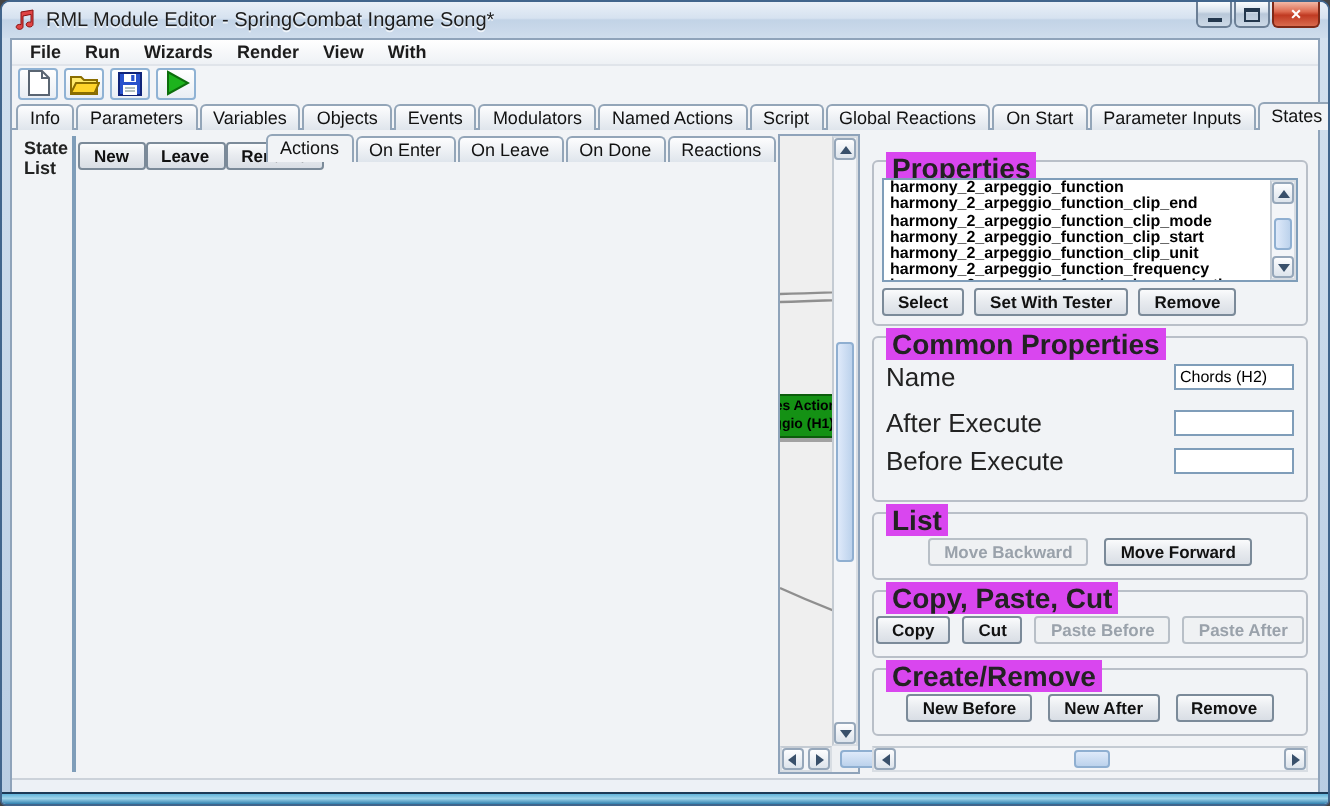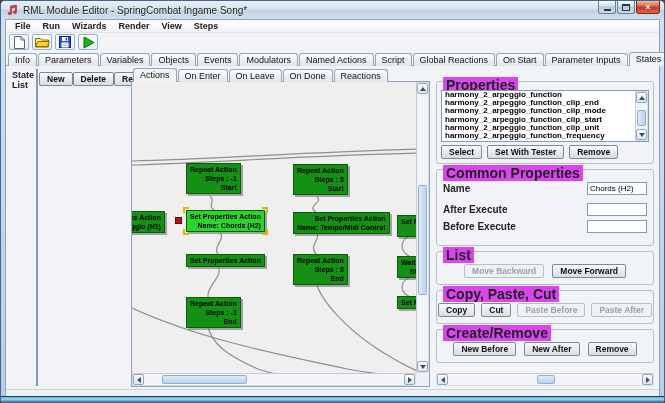--- a/index.html
+++ b/index.html
@@ -65,21 +65,21 @@
 
   
   .btn {
     font-family: "Liberation Sans", sans-serif; font-size: 8.5px; font-weight: bold; color: #111;
     height: 14px; padding: 0 7px; border: 1px solid #7b8a99; border-radius: 2px;
     background: linear-gradient(#fafbfc, #e9ecf0 45%, #d9dee5); cursor: default; white-space: nowrap;
   }
   .btn.disabled { color: #9aa2ab; border-color: #b8bfc7; background: #eff1f3; }
 
   
-  .center-panel { flex: 1; display: flex; flex-direction: column; position: relative; text-align: right; }
+  .center-panel { flex: 1; display: flex; flex-direction: row; position: relative; }
   .tabrow.inner { height: 14px; margin-bottom: -1px; }
   .canvas-frame { flex: 1; border: 1px solid #8fa3ba; background: #eef0f3; display: grid; grid-template-columns: 1fr 13px; grid-template-rows: 1fr 13px; }
   .canvas { position: relative; overflow: hidden; background: #efefef; }
   .canvas svg { position: absolute; left: 0; top: 0; }
   .canvas svg path { stroke: #8f8f8f; stroke-width: 1.2; fill: none; }
 
   .block {
     position: absolute; background: #149114; border: 1px solid #0b5c0b; color: #000;
     font-size: 7px; font-weight: bold; line-height: 1.3; padding: 1px 3px;
     white-space: nowrap; box-shadow: 2px 2px 0 rgba(110,110,110,.6); cursor: default;
@@ -108,21 +108,21 @@
 
   
   .right-panel { width: 224px; display: flex; flex-direction: column; padding: 13px 3px 0 3px; }
   .group { position: relative; border: 1px solid #b9bfc8; border-radius: 3px; margin-bottom: 5px; padding: 8px 4px 4px 4px; }
   .group-label { position: absolute; top: -5px; left: 6px; background: #d946ef; padding: 0 3px; font-size: 14px; font-weight: bold; color: #222; }
   .props-list { background: #fff; border: 1px solid #7f9db9; height: 52px; position: relative; overflow: hidden; padding-right: 13px; }
   .props-list .list-item { font-size: 8px; padding: 0 3px; line-height: 8.2px; }
   .props-sb { position: absolute; right: 0; top: 0; bottom: 0; width: 13px; }
   .props-buttons { display: flex; gap: 5px; margin-top: 3px; }
   .form-row { display: flex; align-items: center; justify-content: space-between; margin: 4px 2px 8px 2px; }
-  .form-label { font-size: 10px; font-weight: bold; color: #222; }
+  .form-label { font-size: 13px; font-weight: normal; color: #222; }
   .tfield { width: 60px; height: 13px; border: 1px solid #7f9db9; background: #fff; font-family: "Liberation Sans", sans-serif; font-size: 8px; padding: 0 2px; }
   .btn-row { display: flex; justify-content: center; gap: 8px; margin: 4px 0 2px 0; }
   .right-spacer { flex: 1; }
   .right-hsb { height: 13px; margin: 0 0 1px 0; }
 
   
   .statusbar { height: 7px; background: #edf1f6; border-top: 1px solid #ccd2da; }
   .window-bottom { position: absolute; left: 0; right: 0; bottom: 0; height: 6px; border-top: 1px solid #1c3a57; background: linear-gradient(#62b4da, #9fd4ea 45%, #2f7fae); border-radius: 0 0 2px 2px; }
 </style>
 </head>
@@ -151,21 +151,21 @@
   </div>
 
   <div class="client">
 
     <div class="menubar">
         <span class="menu-item">File</span>
         <span class="menu-item">Run</span>
         <span class="menu-item">Wizards</span>
         <span class="menu-item">Render</span>
         <span class="menu-item">View</span>
-        <span class="menu-item">Steps</span>
+        <span class="menu-item">With</span>
       </div>
 
     <div class="toolbar">
         <button class="tool-btn">
           <span>
             <svg width="12" height="13" viewBox="0 0 12 13">
               <path d="M1.5 .5 h6.5 l3.5 3.5 v8.5 h-10 z" fill="#fff" stroke="#5a6572"></path>
               <path d="M8 .5 v3.5 h3.5" fill="none" stroke="#5a6572"></path>
             </svg>
           </span>
@@ -217,21 +217,21 @@
     <div class="content">
 
       <div class="left-panel">
         <div class="panel-label">State List</div>
         <div class="state-list">
             <div class="list-item selected">state_1</div>
             <div class="list-item">state_2</div>
           </div>
         <div class="left-buttons">
             <button class="btn">New</button>
-            <button class="btn">Delete</button>
+            <button class="btn">Leave</button>
             <button class="btn">Rename</button>
           </div>
       </div>
 
       <div class="center-panel">
         <div class="tabrow inner">
             <div class="tab selected">Actions</div>
             <div class="tab">On Enter</div>
             <div class="tab">On Leave</div>
             <div class="tab">On Done</div>

